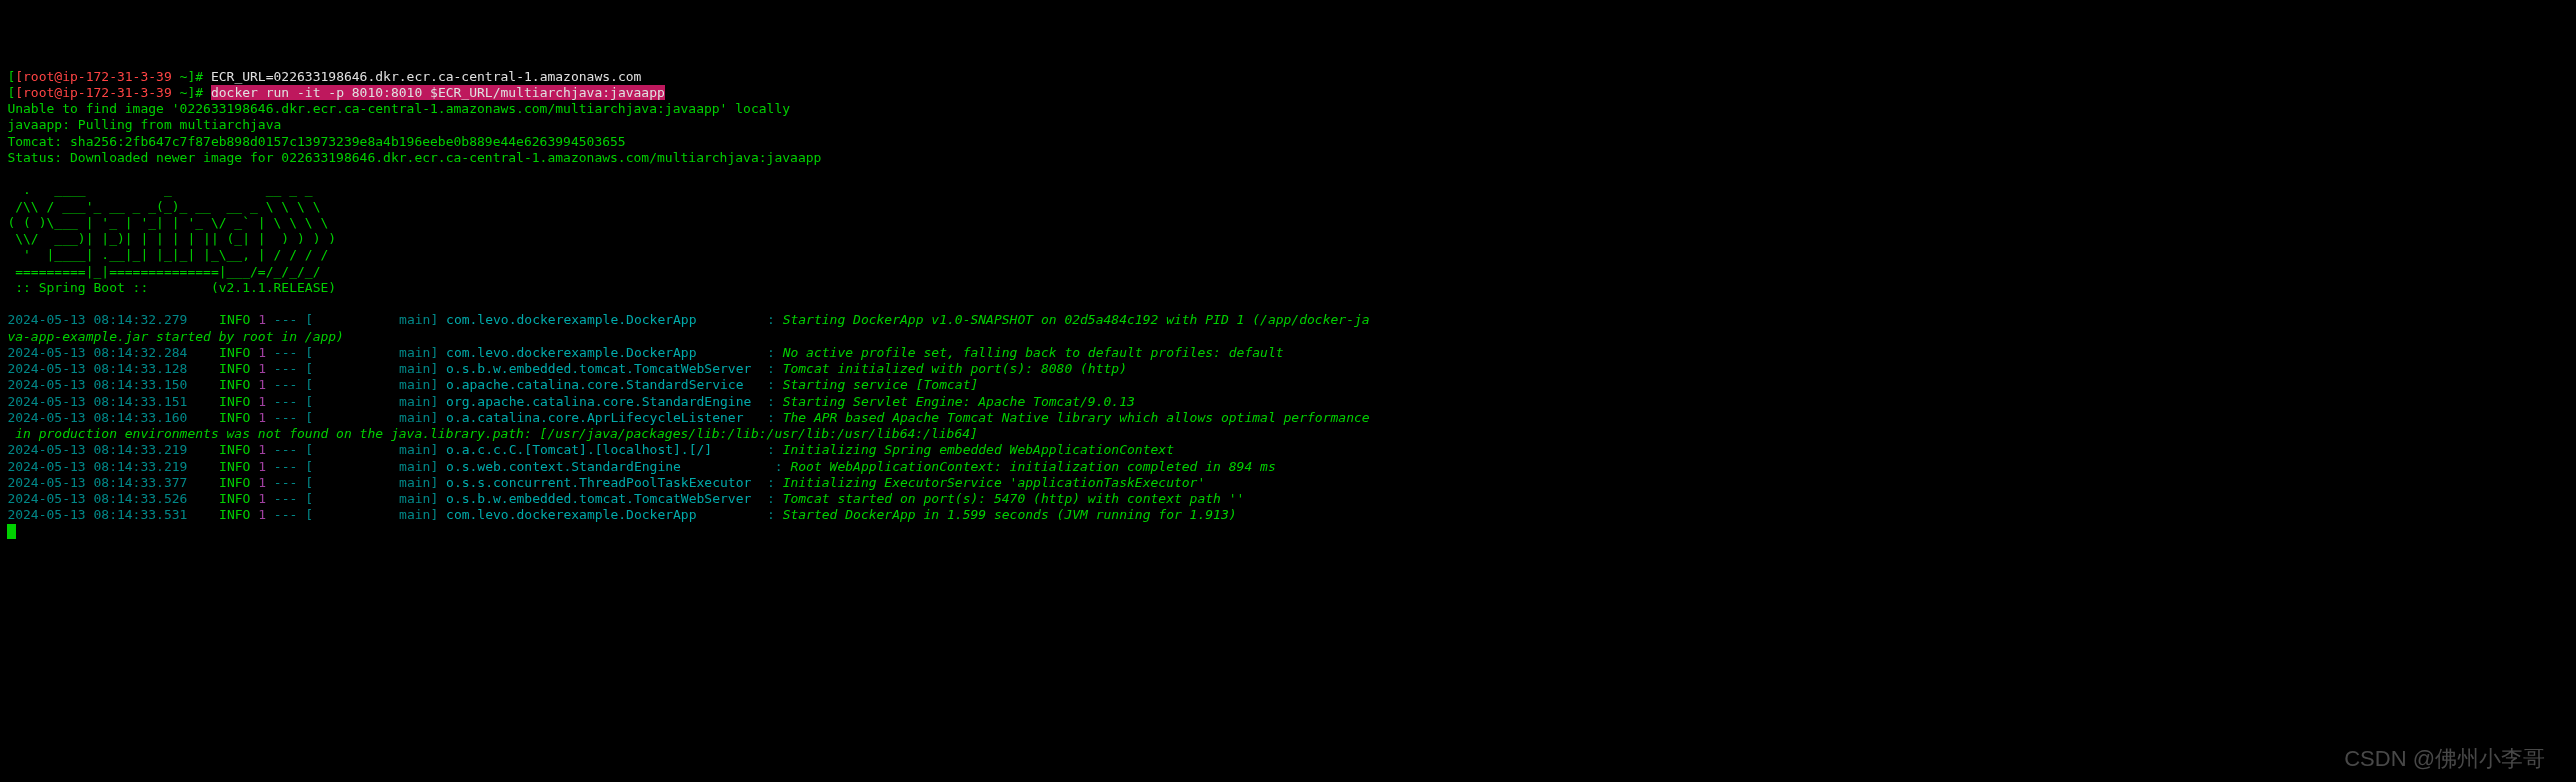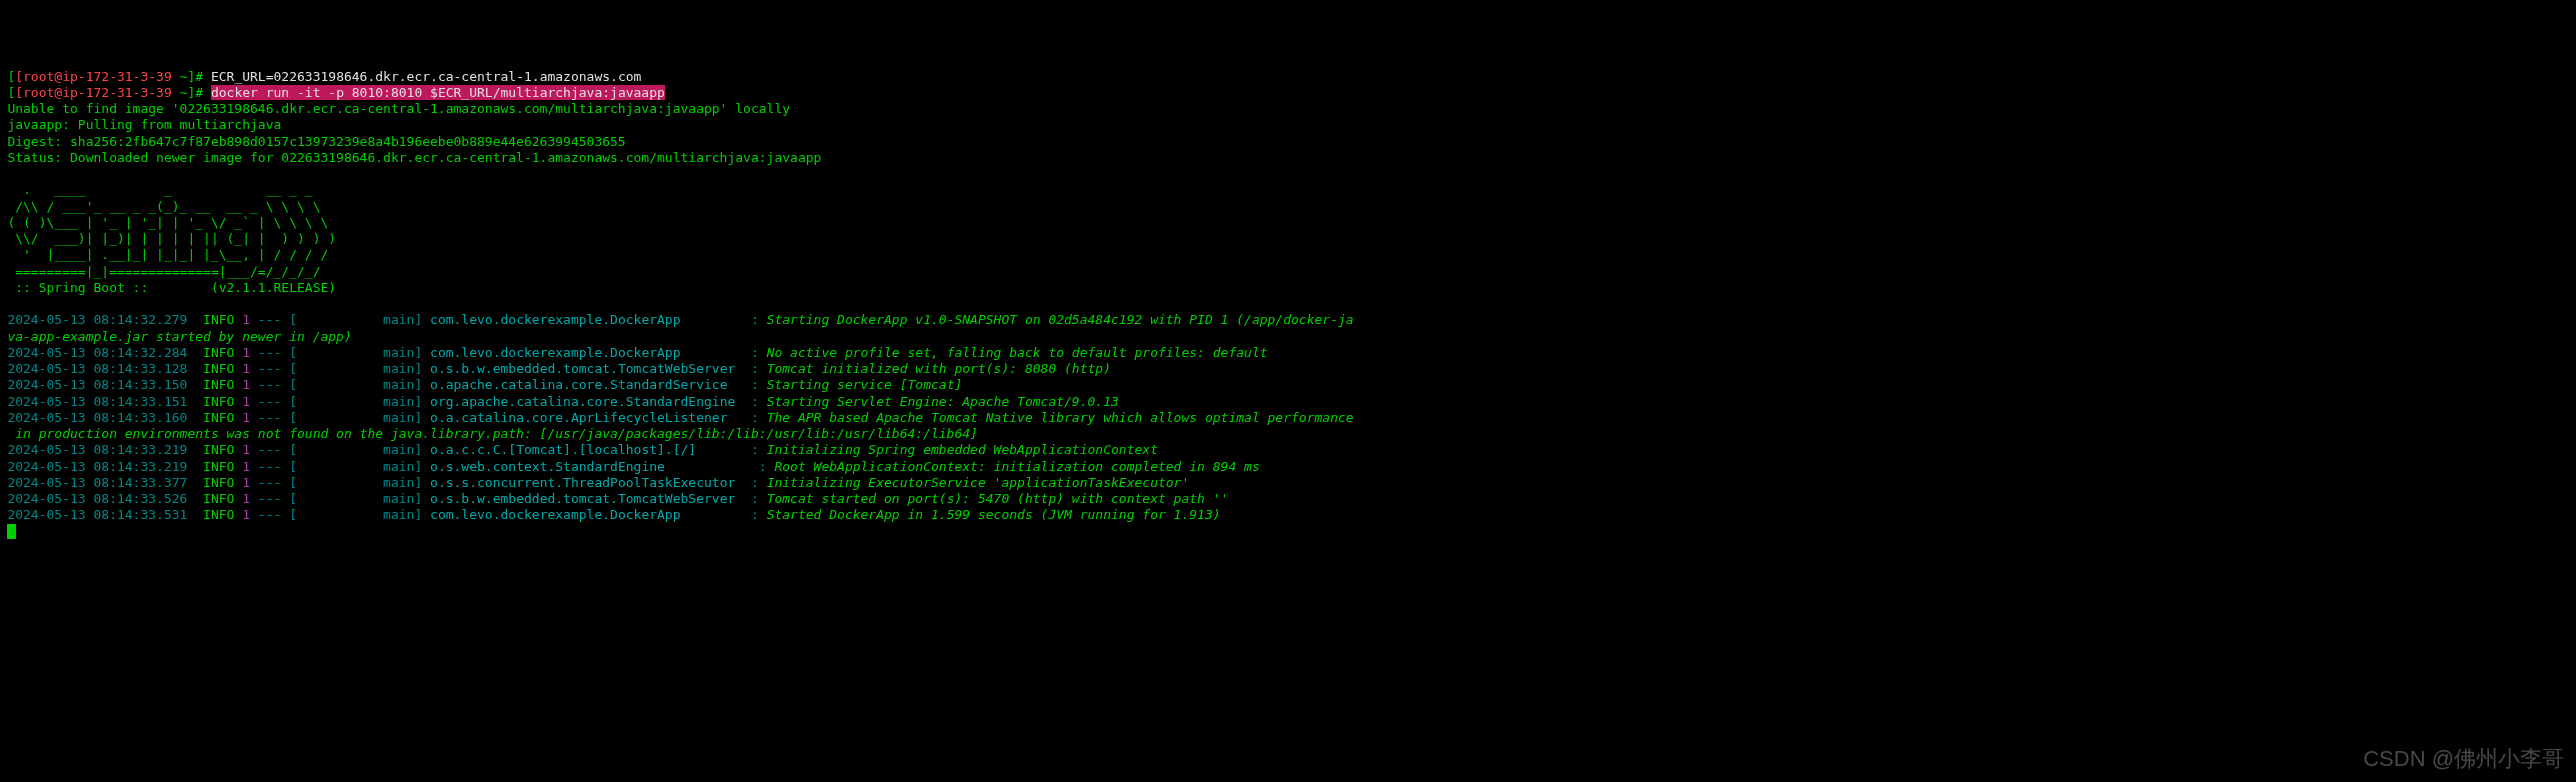--- a/index.html
+++ b/index.html
@@ -14,32 +14,32 @@
       overflow-x: auto;
     }
     .prompt-line { color: #00d000; margin-top: 32px; }
     .prompt-bracket { color: #00d000; }
     .prompt-user { color: #ff4444; }
     .prompt-sep { color: #00d000; }
     .command { color: #e0e0e0; }
     .command-highlighted { background: #be185d; color: #e0e0e0; }
     .output { color: #00d000; }
     .dim-teal { color: #008888; }
-    .info-label { color: #00d000; }
+    .info-label { color: #00d000; padding-left: 16px; }
     .pid { color: #a040a0; }
     .bracket { color: #008888; }
     .thread { color: #008888; }
     .logger { color: #00aaaa; margin-top: 24px; }
     .colon { color: #008888; }
     .msg { color: #00d000; font-style: italic; }
     .ascii-art { color: #00d000; }
     .watermark {
       position: fixed;
       bottom: 9.3px;
-      right: 12px;
+      right: 31px;
       color: rgba(180,180,180,0.4);
       font-size: 22px;
       font-family: sans-serif;
       pointer-events: none;
     }
     .cursor {
       display: inline-block;
       width: 8.3px;
       height: 15px;
       background: #00d000;
@@ -48,33 +48,33 @@
   </style>
 </head>
 <body>
 
 
 
 <div><span class="prompt-line"><span class="prompt-bracket">[</span><span class="prompt-user">[root@ip-172-31-3-39</span><span class="prompt-sep"> ~]# </span><span class="command">ECR_URL=022633198646.dkr.ecr.ca-central-1.amazonaws.com</span></span>
 <span class="prompt-line"><span class="prompt-bracket">[</span><span class="prompt-user">[root@ip-172-31-3-39</span><span class="prompt-sep"> ~]# </span><span class="command-highlighted">docker run -it -p 8010:8010 $ECR_URL/multiarchjava:javaapp</span></span>
 <span class="output">Unable to find image '022633198646.dkr.ecr.ca-central-1.amazonaws.com/multiarchjava:javaapp' locally</span>
 <span class="output">javaapp: Pulling from multiarchjava</span>
-<span class="output">Digest: sha256:2fb647c7f87eb898d0157c13973239e8a4b196eebe0b889e44e6263994503655</span>
+<span class="output">Tomcat: sha256:2fb647c7f87eb898d0157c13973239e8a4b196eebe0b889e44e6263994503655</span>
 <span class="output">Status: Downloaded newer image for 022633198646.dkr.ecr.ca-central-1.amazonaws.com/multiarchjava:javaapp</span>
 
 <span class="ascii-art">  .   ____          _            __ _ _</span>
 <span class="ascii-art"> /\\ / ___'_ __ _ _(_)_ __  __ _ \ \ \ \</span>
 <span class="ascii-art">( ( )\___ | '_ | '_| | '_ \/ _` | \ \ \ \</span>
 <span class="ascii-art"> \\/  ___)| |_)| | | | | || (_| |  ) ) ) )</span>
 <span class="ascii-art">  '  |____| .__|_| |_|_| |_\__, | / / / /</span>
 <span class="ascii-art"> =========|_|==============|___/=/_/_/_/</span>
 <span class="ascii-art"> :: Spring Boot ::        (v2.1.1.RELEASE)</span>
 
 <div id="log-lines"><span><span class="dim-teal">2024-05-13 08:14:32.279</span><span class="info-label">  INFO </span><span class="pid">1</span><span class="bracket"> --- [</span><span class="thread">           main] </span><span class="logger">com.levo.dockerexample.DockerApp        </span><span class="colon"> : </span><span class="msg">Starting DockerApp v1.0-SNAPSHOT on 02d5a484c192 with PID 1 (/app/docker-ja</span></span>
-<span class="msg">va-app-example.jar started by newer in /app)</span>
+<span class="msg">va-app-example.jar started by root in /app)</span>
 <span><span class="dim-teal">2024-05-13 08:14:32.284</span><span class="info-label">  INFO </span><span class="pid">1</span><span class="bracket"> --- [</span><span class="thread">           main] </span><span class="logger">com.levo.dockerexample.DockerApp        </span><span class="colon"> : </span><span class="msg">No active profile set, falling back to default profiles: default</span></span>
 <span><span class="dim-teal">2024-05-13 08:14:33.128</span><span class="info-label">  INFO </span><span class="pid">1</span><span class="bracket"> --- [</span><span class="thread">           main] </span><span class="logger">o.s.b.w.embedded.tomcat.TomcatWebServer </span><span class="colon"> : </span><span class="msg">Tomcat initialized with port(s): 8080 (http)</span></span>
 <span><span class="dim-teal">2024-05-13 08:14:33.150</span><span class="info-label">  INFO </span><span class="pid">1</span><span class="bracket"> --- [</span><span class="thread">           main] </span><span class="logger">o.apache.catalina.core.StandardService  </span><span class="colon"> : </span><span class="msg">Starting service [Tomcat]</span></span>
 <span><span class="dim-teal">2024-05-13 08:14:33.151</span><span class="info-label">  INFO </span><span class="pid">1</span><span class="bracket"> --- [</span><span class="thread">           main] </span><span class="logger">org.apache.catalina.core.StandardEngine </span><span class="colon"> : </span><span class="msg">Starting Servlet Engine: Apache Tomcat/9.0.13</span></span>
 <span><span class="dim-teal">2024-05-13 08:14:33.160</span><span class="info-label">  INFO </span><span class="pid">1</span><span class="bracket"> --- [</span><span class="thread">           main] </span><span class="logger">o.a.catalina.core.AprLifecycleListener  </span><span class="colon"> : </span><span class="msg">The APR based Apache Tomcat Native library which allows optimal performance</span></span>
 <span class="msg"> in production environments was not found on the java.library.path: [/usr/java/packages/lib:/lib:/usr/lib:/usr/lib64:/lib64]</span>
 <span><span class="dim-teal">2024-05-13 08:14:33.219</span><span class="info-label">  INFO </span><span class="pid">1</span><span class="bracket"> --- [</span><span class="thread">           main] </span><span class="logger">o.a.c.c.C.[Tomcat].[localhost].[/]      </span><span class="colon"> : </span><span class="msg">Initializing Spring embedded WebApplicationContext</span></span>
 <span><span class="dim-teal">2024-05-13 08:14:33.219</span><span class="info-label">  INFO </span><span class="pid">1</span><span class="bracket"> --- [</span><span class="thread">           main] </span><span class="logger">o.s.web.context.StandardEngine           </span><span class="colon"> : </span><span class="msg">Root WebApplicationContext: initialization completed in 894 ms</span></span>
 <span><span class="dim-teal">2024-05-13 08:14:33.377</span><span class="info-label">  INFO </span><span class="pid">1</span><span class="bracket"> --- [</span><span class="thread">           main] </span><span class="logger">o.s.s.concurrent.ThreadPoolTaskExecutor </span><span class="colon"> : </span><span class="msg">Initializing ExecutorService 'applicationTaskExecutor'</span></span>
 <span><span class="dim-teal">2024-05-13 08:14:33.526</span><span class="info-label">  INFO </span><span class="pid">1</span><span class="bracket"> --- [</span><span class="thread">           main] </span><span class="logger">o.s.b.w.embedded.tomcat.TomcatWebServer </span><span class="colon"> : </span><span class="msg">Tomcat started on port(s): 5470 (http) with context path ''</span></span>

